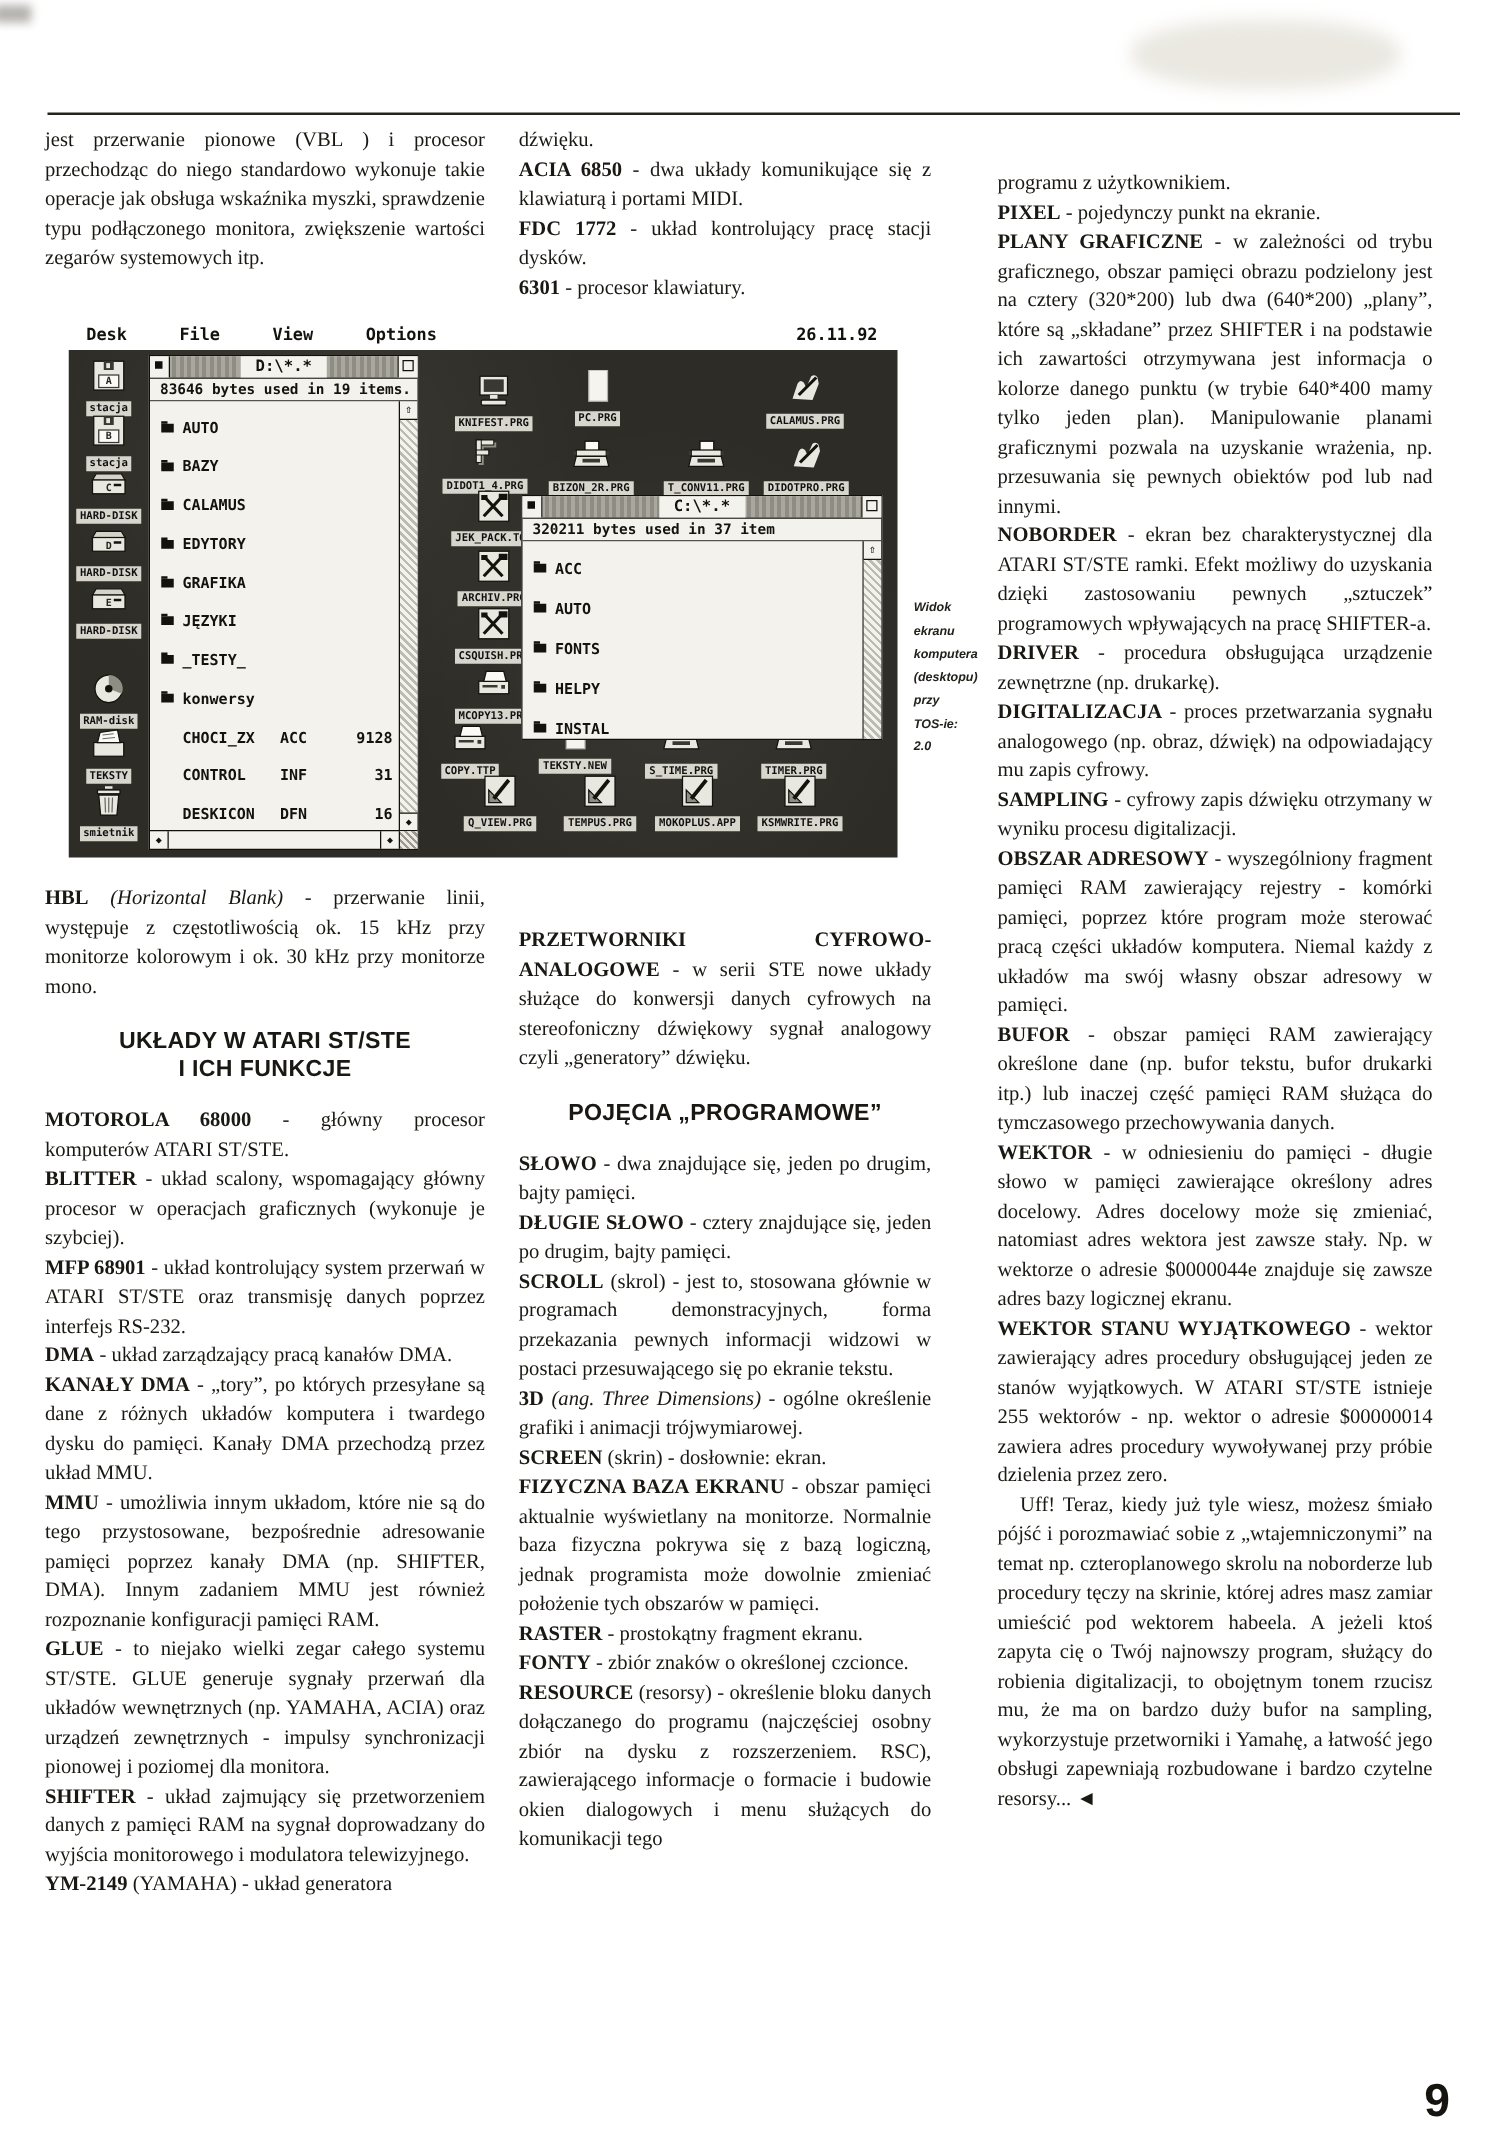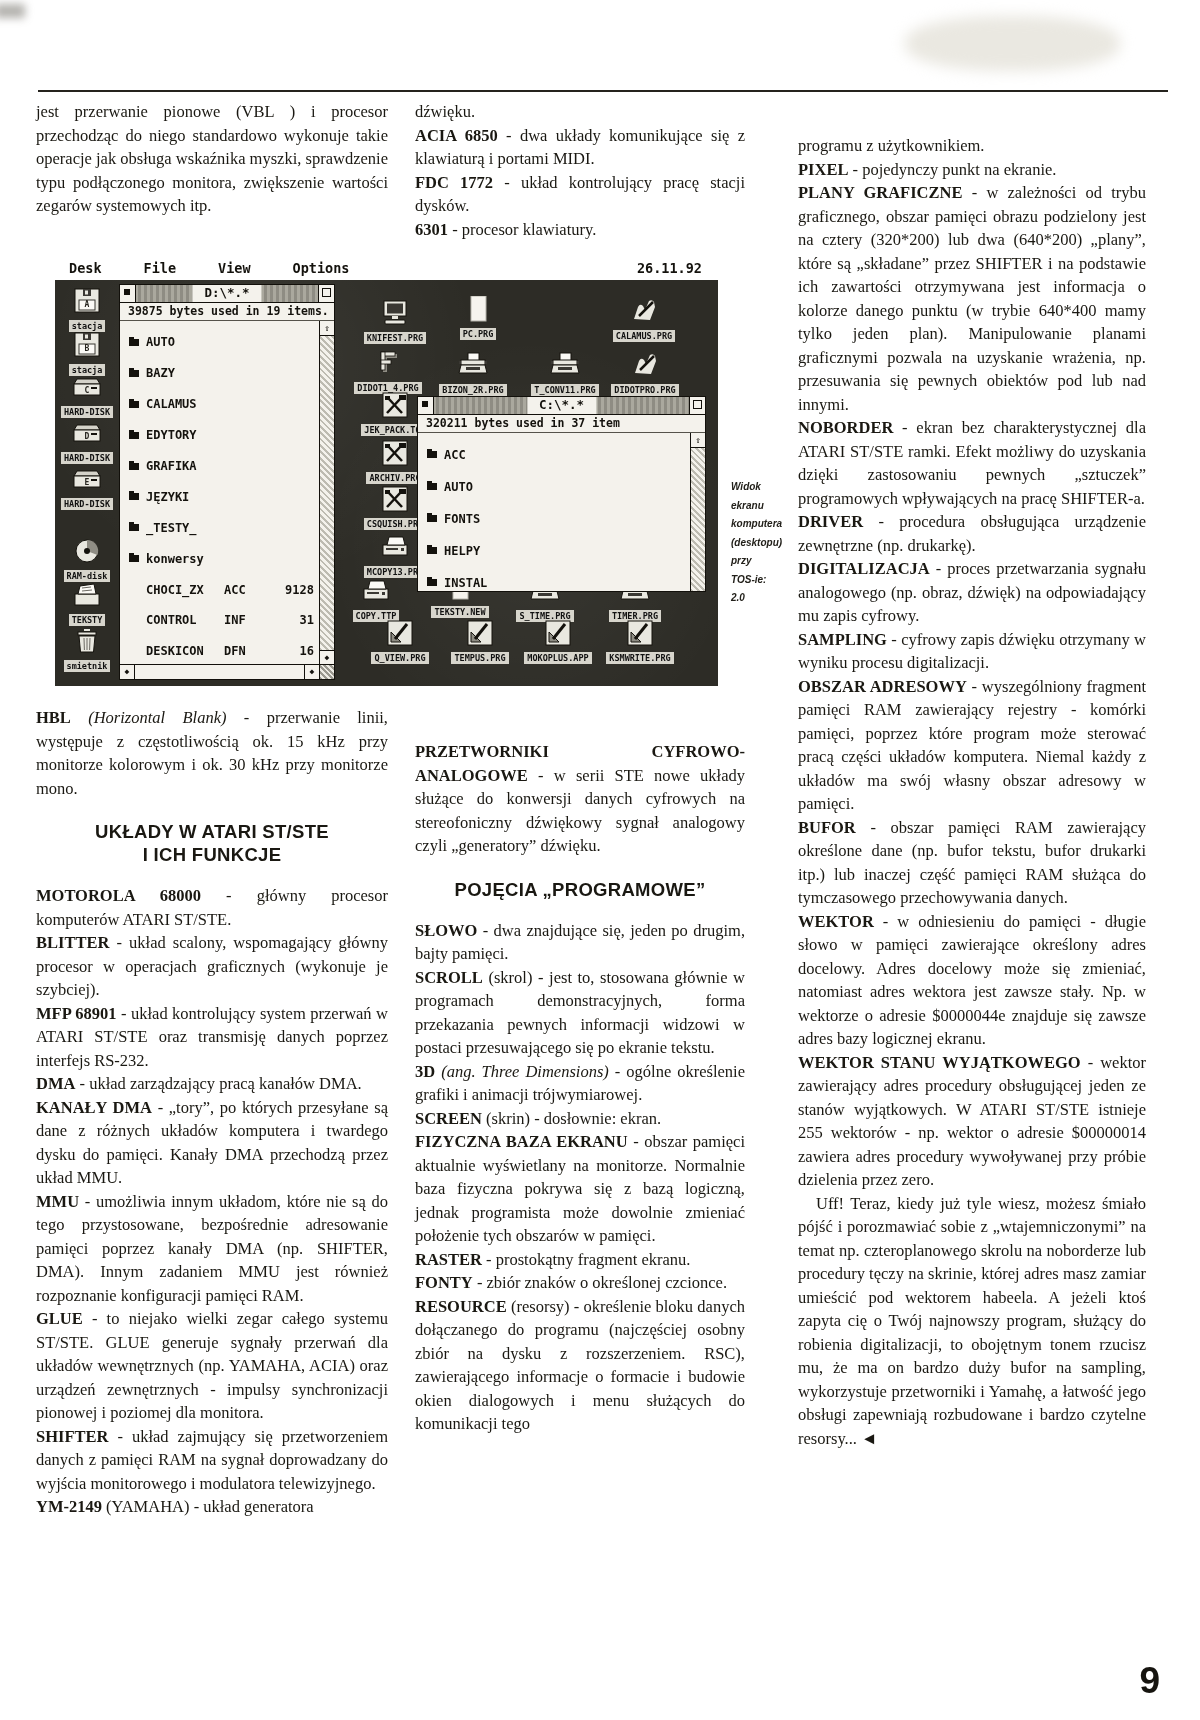--- a/index.html
+++ b/index.html
@@ -282,21 +282,21 @@
       <div class="dic" style="top:348px"><svg class="ig">
             <use href="#i-trash"></use>
           </svg><span class="ilabel">smietnik</span></div>
 
       <div class="win w1">
         <div class="tbar">
           <span class="cbox"></span>
           <span class="ttl">D:\*.*</span>
           <span class="fbox"></span>
         </div>
-        <div class="winfo">39875 bytes used in 19 items.</div>
+        <div class="winfo">83646 bytes used in 19 items.</div>
         <div class="wbody">
           <div class="rows">
             <div class="row">
                 <i class="fg"></i>
                 <span class="fn">AUTO</span>
               </div>
             <div class="row">
                 <i class="fg"></i>
                 <span class="fn">BAZY</span>
               </div>
@@ -461,20 +461,21 @@
     <p><b>MMU</b> <span>- umożliwia innym układom, które nie są do tego przystosowane, bezpośrednie adresowanie pamięci poprzez kanały DMA (np. SHIFTER, DMA). Innym zadaniem MMU jest również rozpoznanie konfiguracji pamięci RAM.</span></p>
     <p><b>GLUE</b> <span>- to niejako wielki zegar całego systemu ST/STE. GLUE generuje sygnały przerwań dla układów wewnętrznych (np. YAMAHA, ACIA) oraz urządzeń zewnętrznych - impulsy synchronizacji pionowej i poziomej dla monitora.</span></p>
     <p><b>SHIFTER</b> <span>- układ zajmujący się przetworzeniem danych z pamięci RAM na sygnał doprowadzany do wyjścia monitorowego i modulatora telewizyjnego.</span></p>
     <p><b>YM-2149</b> <span>(YAMAHA) - układ generatora</span></p>
   </div>
 
   <div class="col c2b">
     <p><b>PRZETWORNIKI CYFROWO-ANALOGOWE</b> <span>- w serii STE nowe układy służące do konwersji danych cyfrowych na stereofoniczny dźwiękowy sygnał analogowy czyli „generatory” dźwięku.</span></p>
     <div class="hd">POJĘCIA „PROGRAMOWE”</div>
     <p><b>SŁOWO</b> <span>- dwa znajdujące się, jeden po drugim, bajty pamięci.</span></p>
+    <p><b>DŁUGIE SŁOWO</b> <span>- cztery znajdujące się, jeden po drugim, bajty pamięci.</span></p>
     <p><b>SCROLL</b> <span>(skrol) - jest to, stosowana głównie w programach demonstracyjnych, forma przekazania pewnych informacji widzowi w postaci przesuwającego się po ekranie tekstu.</span></p>
     <p><b>3D</b> <i>(ang. Three Dimensions)</i> <span>- ogólne określenie grafiki i animacji trójwymiarowej.</span></p>
     <p><b>SCREEN</b> <span>(skrin) - dosłownie: ekran.</span></p>
     <p><b>FIZYCZNA BAZA EKRANU</b> <span>- obszar pamięci aktualnie wyświetlany na monitorze. Normalnie baza fizyczna pokrywa się z bazą logiczną, jednak programista może dowolnie zmieniać położenie tych obszarów w pamięci.</span></p>
     <p><b>RASTER</b> <span>- prostokątny fragment ekranu.</span></p>
     <p><b>FONTY</b> <span>- zbiór znaków o określonej czcionce.</span></p>
     <p><b>RESOURCE</b> <span>(resorsy) - określenie bloku danych dołączanego do programu (najczęściej osobny zbiór na dysku z rozszerzeniem. RSC), zawierającego informacje o formacie i budowie okien dialogowych i menu służących do komunikacji tego</span></p>
   </div>
 
   <div class="pagenum">9</div>

